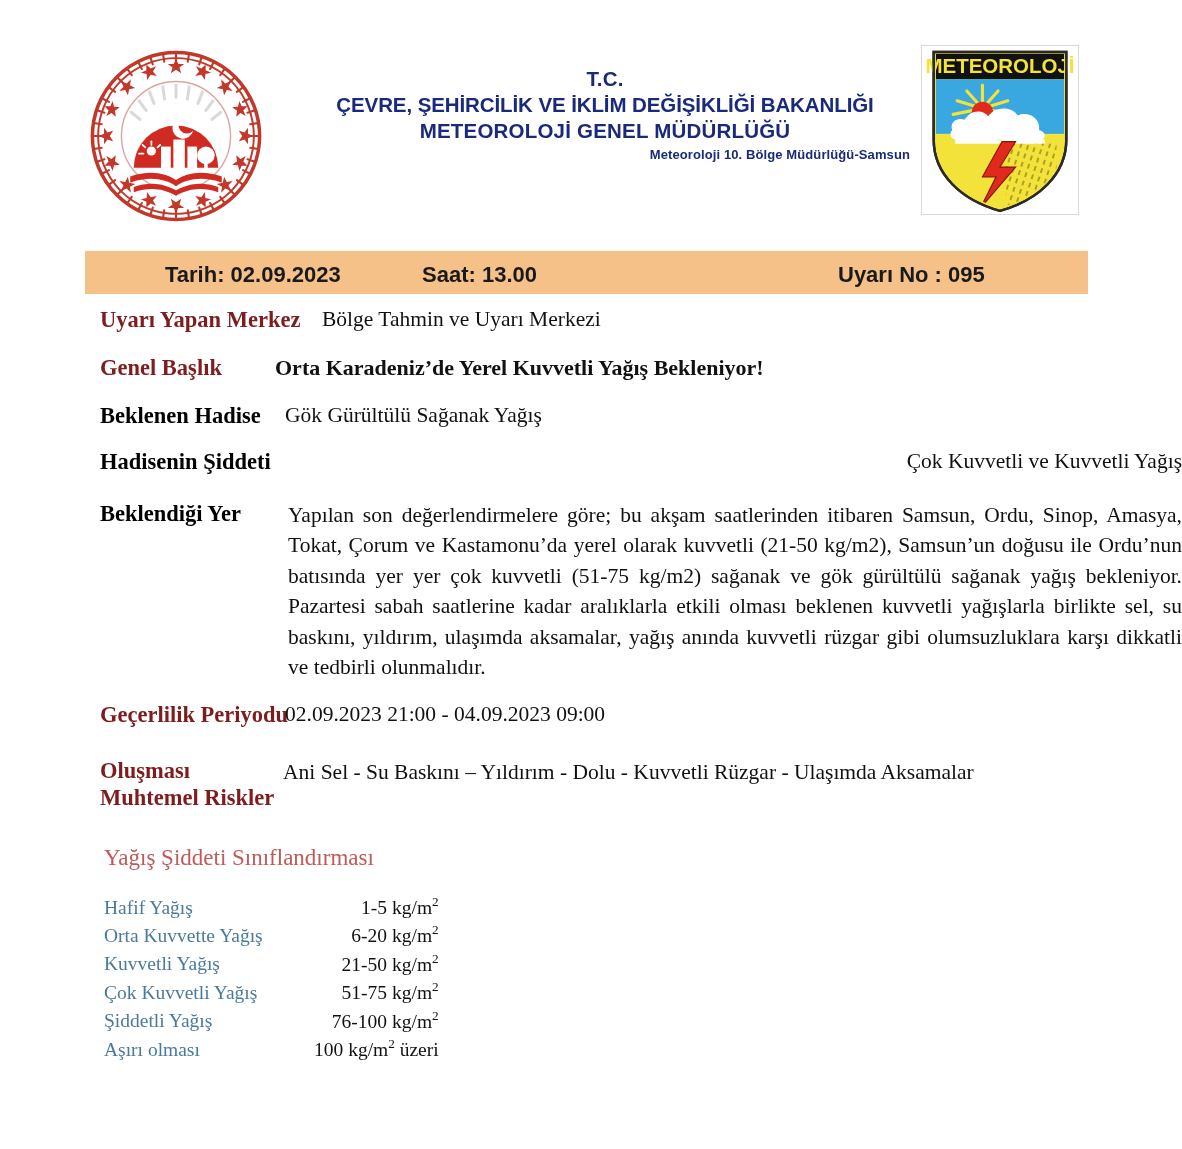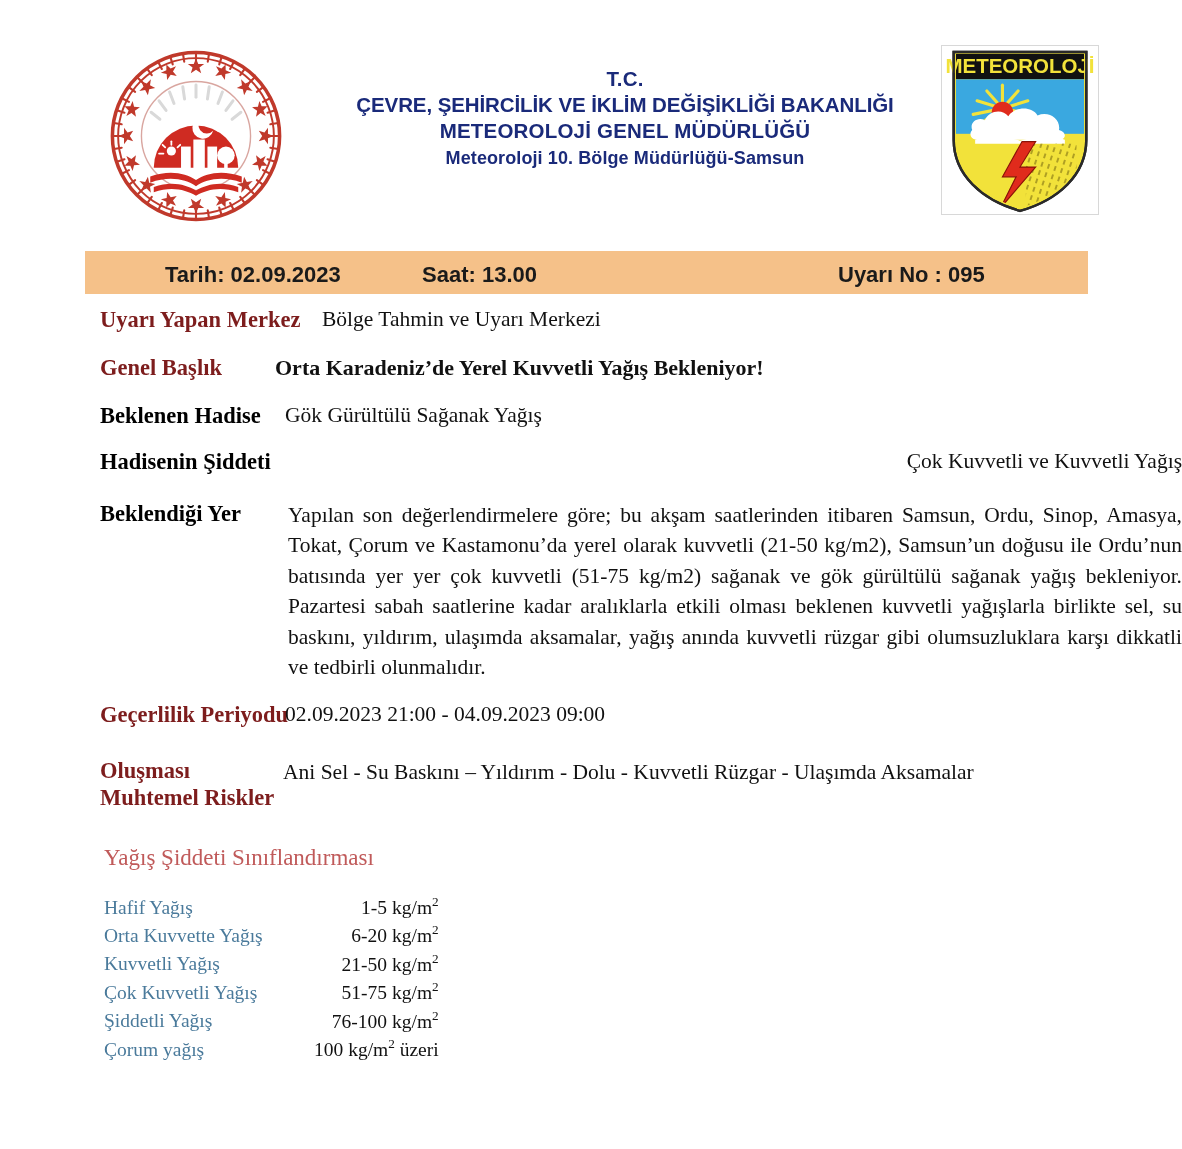--- a/index.html
+++ b/index.html
@@ -13,21 +13,20 @@
     font-family: "Liberation Serif", serif;
     color: #000000;
     position: relative;
     overflow: hidden;
   }
 
   
   .header {
     position: relative;
     height: 232px;
-    margin-left: 20px;
   }
 
   .emblem-tr {
     position: absolute;
     left: 88px;
     top: 48px;
     width: 176px;
     height: 176px;
   }
   .emblem-tr svg { display: block; width: 100%; height: 100%; }
@@ -39,21 +38,21 @@
     width: 610px;
     text-align: center;
     color: #1a2a7a;
     font-family: "Liberation Sans", sans-serif;
     font-weight: bold;
     line-height: 1.28;
   }
   .ht-1 { font-size: 20.5px; letter-spacing: .2px; }
   .ht-2 { font-size: 20.5px; letter-spacing: -.1px; }
   .ht-3 { font-size: 20.5px; letter-spacing: .2px; }
-  .ht-4 { font-size: 18px; letter-spacing: .1px; padding-top: 2px; }
+  .ht-4 { font-size: 13px; letter-spacing: .1px; padding-top: 2px; text-align: right; }
 
   .emblem-met {
     position: absolute;
     left: 921px;
     top: 45px;
     width: 158px;
     height: 170px;
     border: 1px solid #d8d8d8;
     background: #ffffff;
     box-sizing: border-box;
@@ -487,18 +486,18 @@
       </tr>
       <tr>
         <td class="lg-name">Çok Kuvvetli Yağış</td>
         <td class="lg-val"><span>51-75 kg/m</span><sup>2</sup><span></span></td>
       </tr>
       <tr>
         <td class="lg-name">Şiddetli Yağış</td>
         <td class="lg-val"><span>76-100 kg/m</span><sup>2</sup><span></span></td>
       </tr>
       <tr>
-        <td class="lg-name">Çorum yağış</td>
+        <td class="lg-name">Aşırı olması</td>
         <td class="lg-val"><span>100 kg/m</span><sup>2</sup><span> üzeri</span></td>
       </tr>
     </tbody>
   </table>
 </div>
 
 </body></html>

